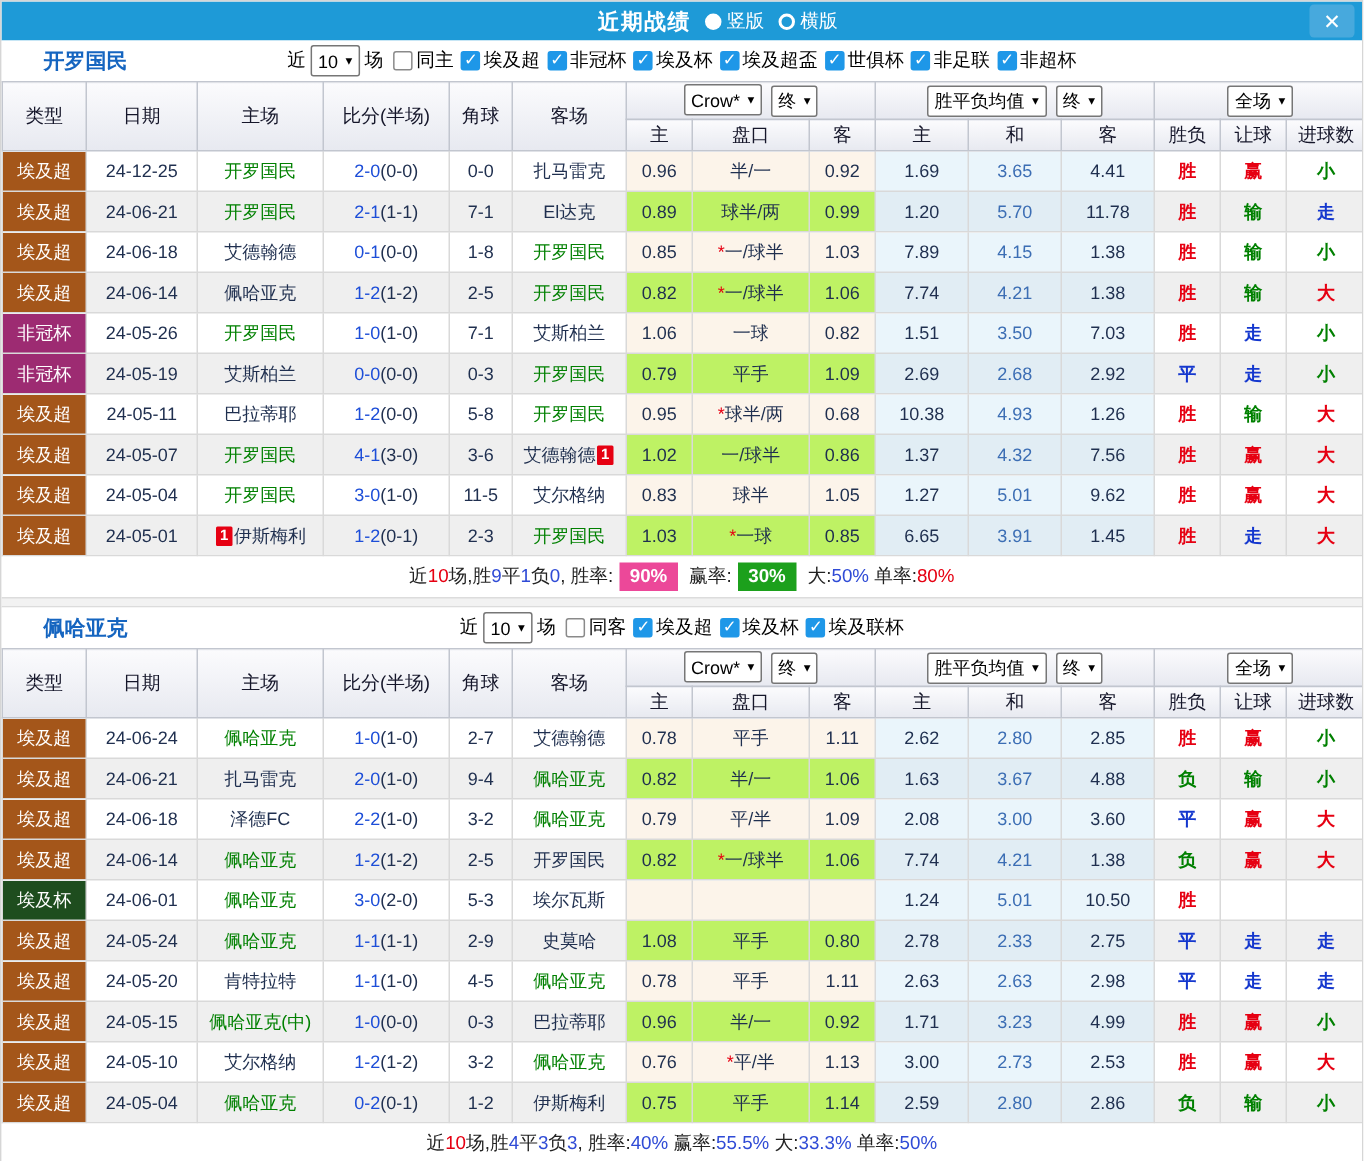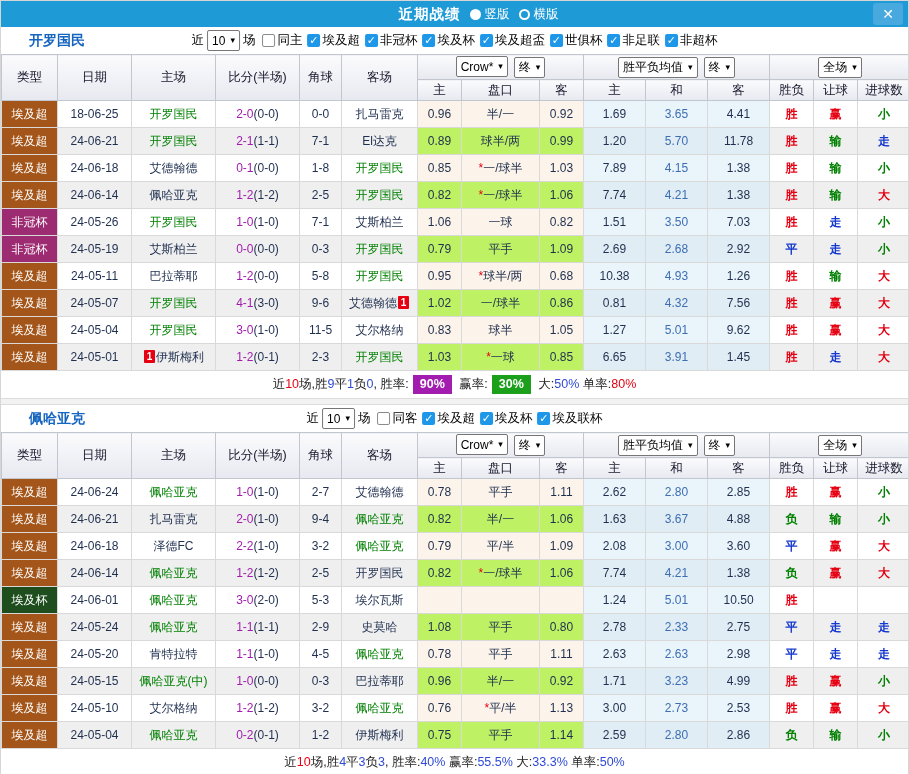--- a/index.html
+++ b/index.html
@@ -31,34 +31,34 @@
   thead th{background:linear-gradient(#FBFBFD,#E7E9F0);border:1px solid #C2C6CF;font-weight:normal;
        color:#15162a;font-size:12.5px;padding:0;height:20px;white-space:nowrap;overflow:hidden;}
   thead tr.grp th{height:24px;}
   tbody td{border:1px solid #D9D9D9;text-align:center;height:26px;padding:0;overflow:hidden;white-space:nowrap;background:#fff;}
   tr.even td{background:#EFEFEF;}
   td.cream{background:#FCF4EA;}       tr.even td.cream{background:#bef264;}
   td.avg{background:#EAF5FB;}         tr.even td.avg{background:#E1EDF4;}
   td.avgmid{color:#3C6EB4;}
   td.type{color:#fff;}
   .self{color:#008000;}
-  .score-main{color:#a21caf;}
+  .score-main{color:#1d4ed8;}
   .score-half{color:#1F2F4F;}
   .badge1{display:inline-block;background:#E60012;color:#fff;font-size:10px;line-height:13px;
        min-width:11px;border-radius:1px;margin:0 1px;vertical-align:1px;font-weight:bold;}
   .star{color:#E60012;}
   td.res{font-weight:bold;}
   
   .summary{height:27px;line-height:27px;text-align:center;font-size:12.5px;color:#222;background:#fff;}
   .s-k{color:#222;}
   .s-r{color:#E60012;}
   .s-b{color:#2F4BD6;}
   .s-br,.s-bg{color:#fff;font-weight:bold;display:inline-block;padding:0 7px;line-height:19px;
        vertical-align:middle;margin:0 4px;}
-  .s-br{background:#a21caf;}
+  .s-br{background:#ec4899;}
   .s-bg{background:#1CA01C;}
   .sep{height:5px;background:#F2F2F2;border-top:1px solid #DCDCDC;border-bottom:1px solid #DCDCDC;}
 </style>
 </head>
 <body>
 
 <div class="win">
   <div class="topbar">
     <span class="tb-title">近期战绩</span>
     <span class="radio">
@@ -167,21 +167,21 @@
               <th>和</th>
               <th>客</th>
               <th>胜负</th>
               <th>让球</th>
               <th>进球数</th>
             </tr>
           </thead>
           <tbody>
             <tr class="odd">
               <td class="type" style="background:#A4561A">埃及超</td>
-              <td>18-06-25</td>
+              <td>24-12-25</td>
               <td><span class="self">开罗国民</span></td>
               <td><span class="score-main">2-0</span><span class="score-half">(0-0)</span></td>
               <td>0-0</td>
               <td><span>扎马雷克</span></td>
               <td class="cream">0.96</td>
               <td class="cream">半/一</td>
               <td class="cream">0.92</td>
               <td class="avg">1.69</td>
               <td class="avg avgmid">3.65</td>
               <td class="avg">4.41</td>
@@ -289,26 +289,26 @@
               <td class="avg">1.26</td>
               <td class="res" style="color:#E60012">胜</td>
               <td class="res" style="color:#008000">输</td>
               <td class="res" style="color:#E60012">大</td>
             </tr>
             <tr class="even">
               <td class="type" style="background:#A4561A">埃及超</td>
               <td>24-05-07</td>
               <td><span class="self">开罗国民</span></td>
               <td><span class="score-main">4-1</span><span class="score-half">(3-0)</span></td>
-              <td>9-6</td>
+              <td>3-6</td>
               <td><span>艾德翰德</span><span class="badge1">1</span></td>
               <td class="cream">1.02</td>
               <td class="cream">一/球半</td>
               <td class="cream">0.86</td>
-              <td class="avg">0.81</td>
+              <td class="avg">1.37</td>
               <td class="avg avgmid">4.32</td>
               <td class="avg">7.56</td>
               <td class="res" style="color:#E60012">胜</td>
               <td class="res" style="color:#E60012">赢</td>
               <td class="res" style="color:#E60012">大</td>
             </tr>
             <tr class="odd">
               <td class="type" style="background:#A4561A">埃及超</td>
               <td>24-05-04</td>
               <td><span class="self">开罗国民</span></td>

